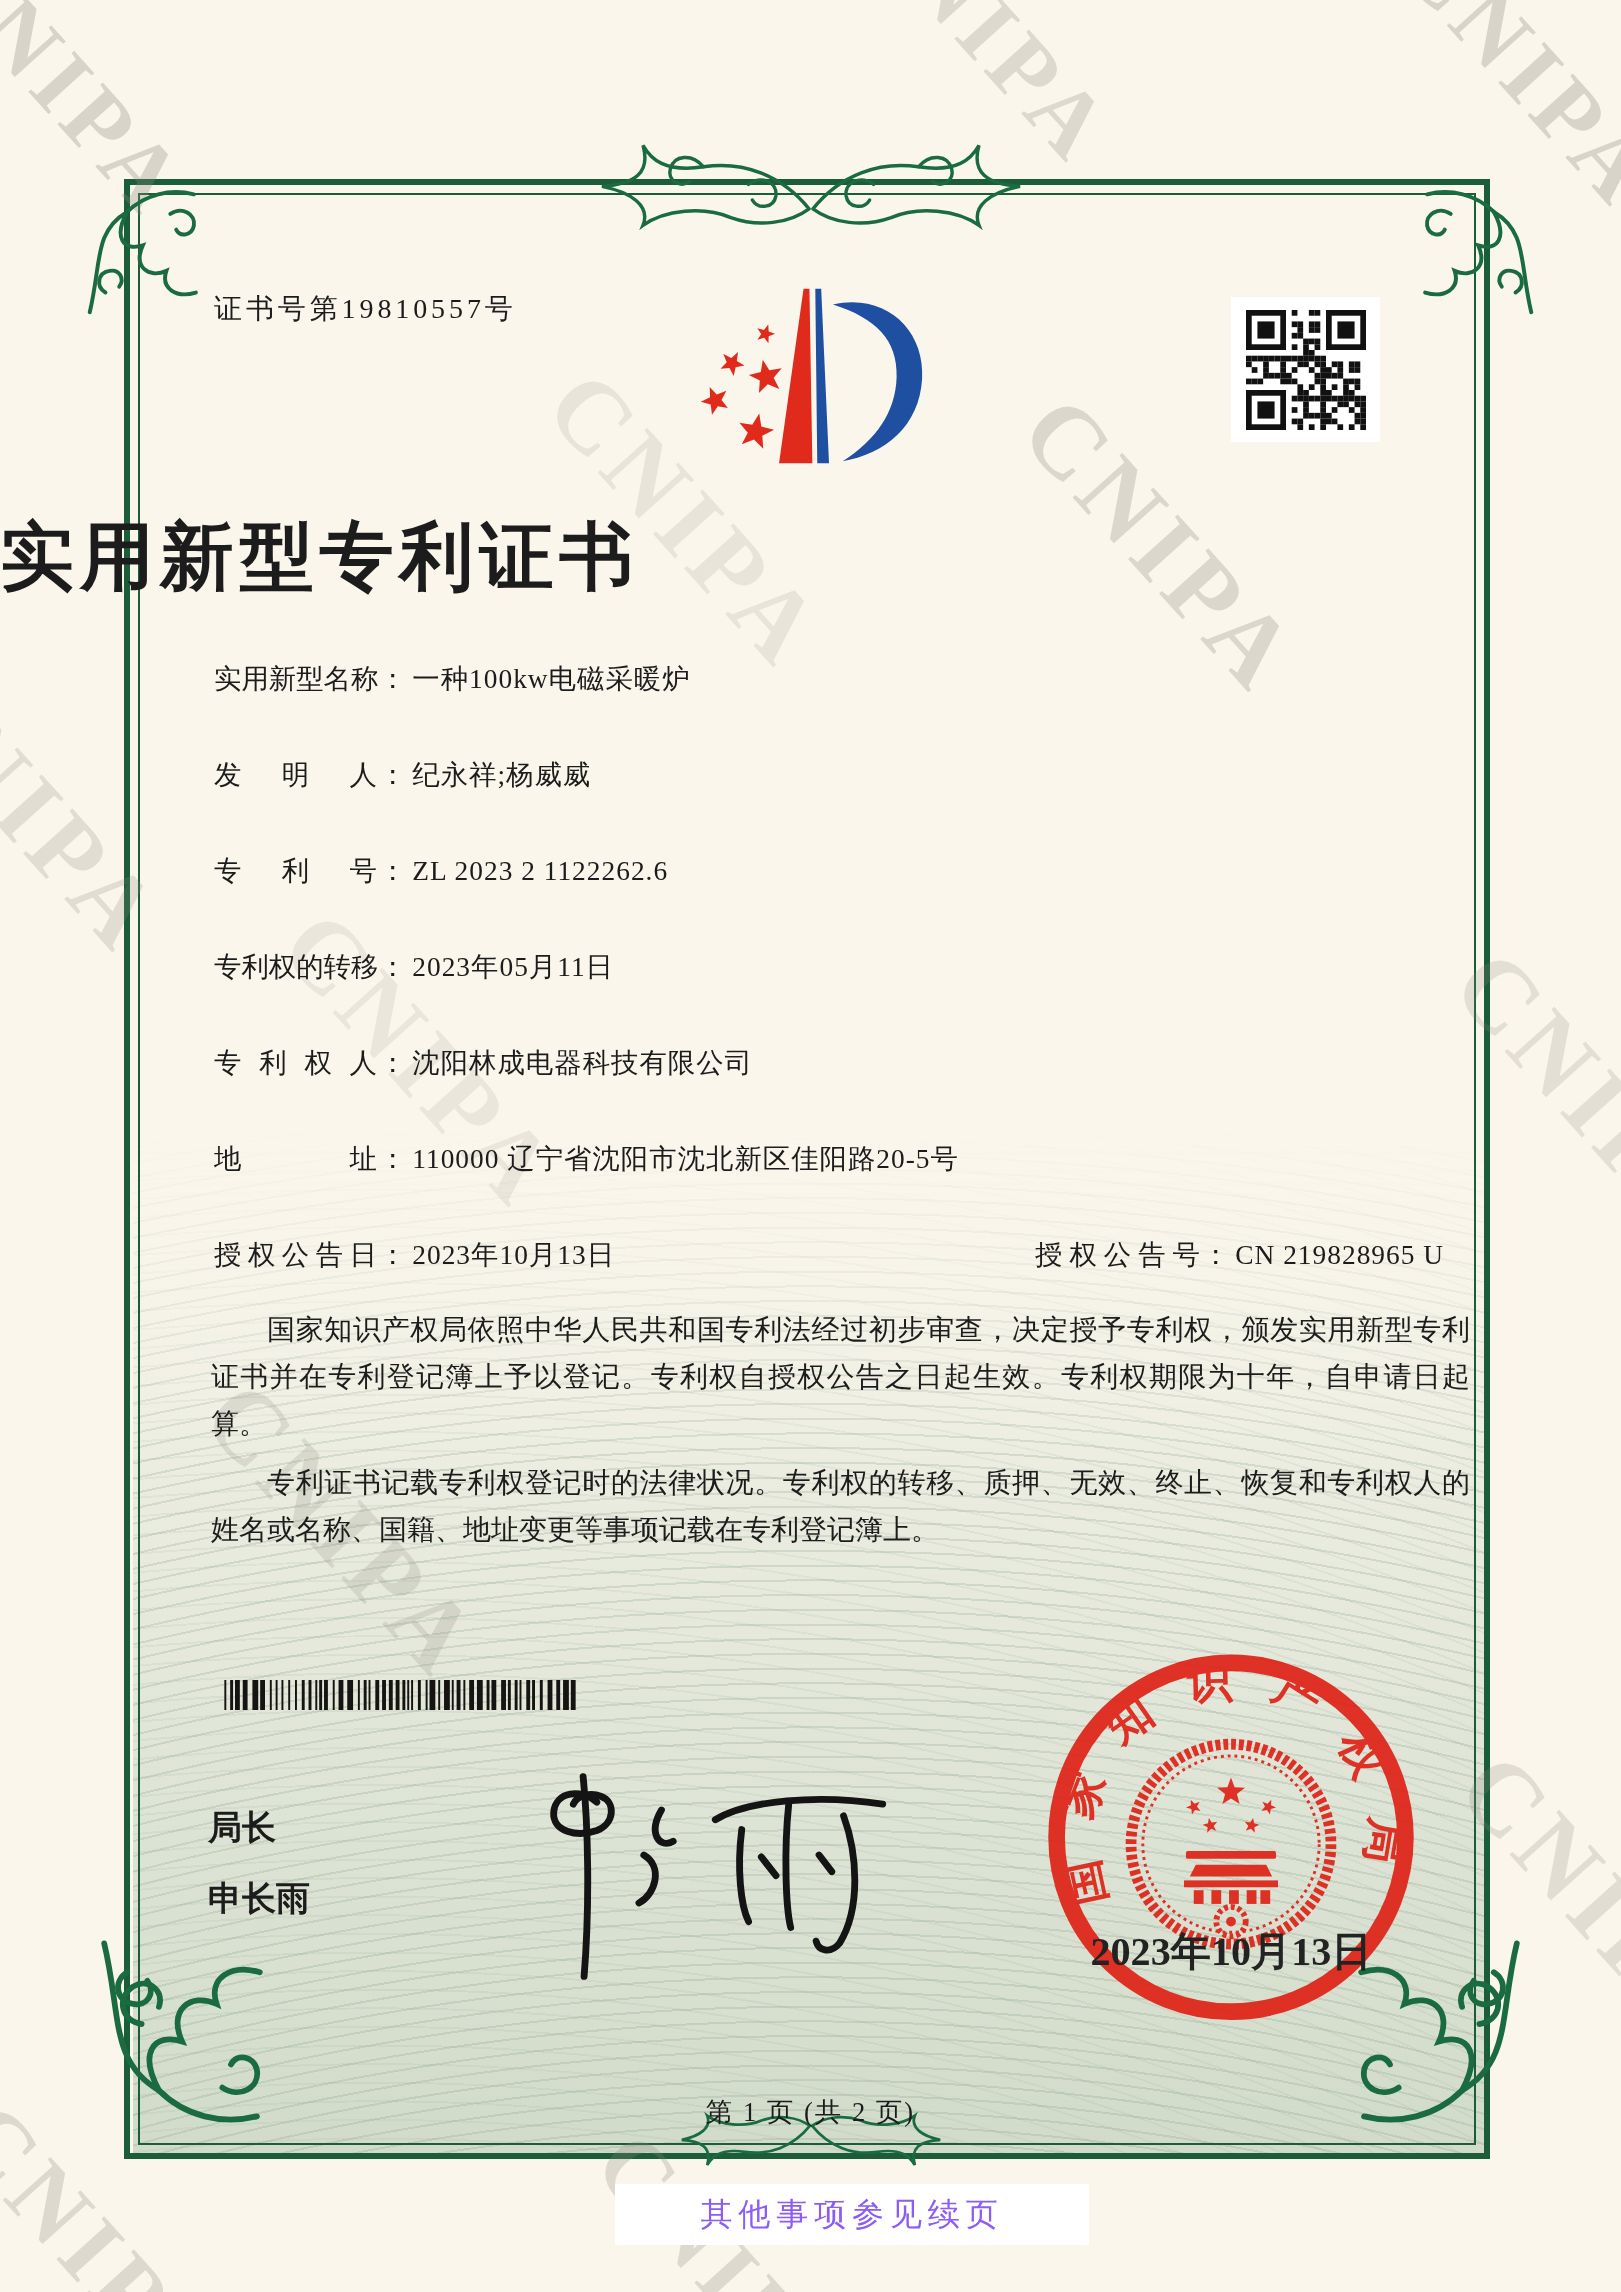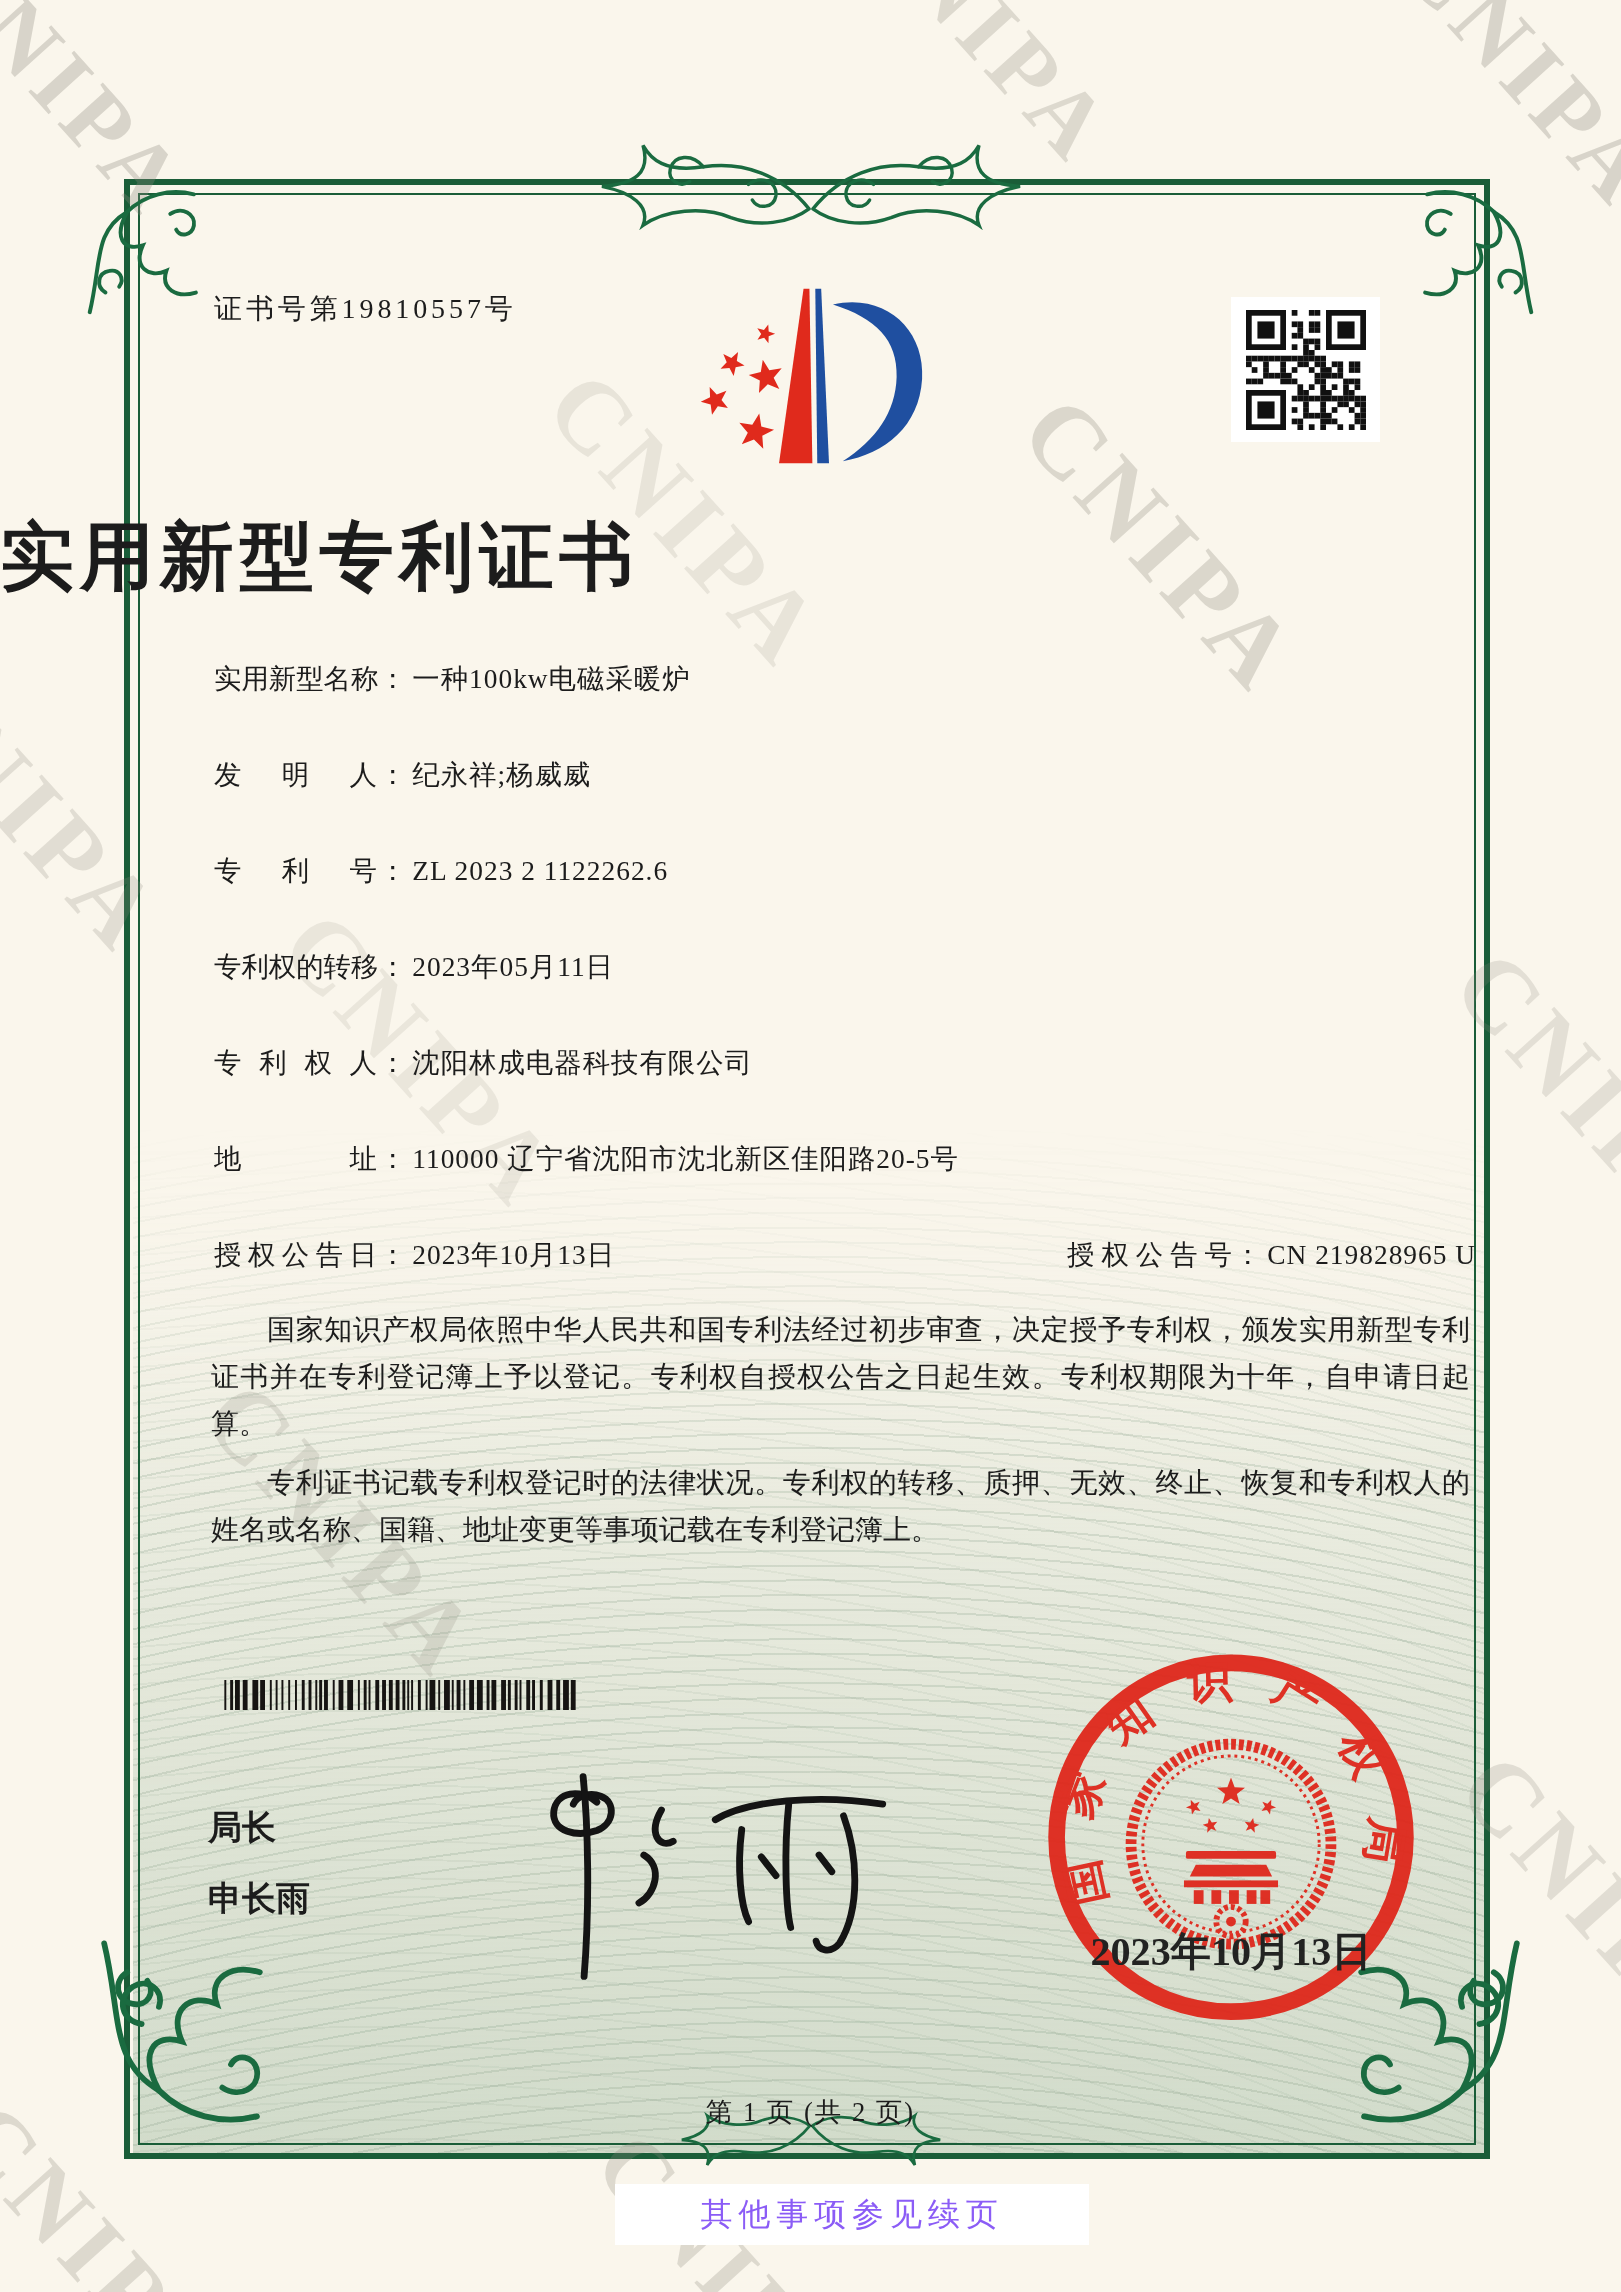--- a/index.html
+++ b/index.html
@@ -34,21 +34,21 @@
           display:flex;align-items:center;justify-content:center;}
 
   .title{position:absolute;left:0;top:508px;width:1621px;text-align:left;z-index:2;
          font-size:74px;font-weight:700;letter-spacing:5.9px;}
 
   
   .field-row{position:absolute;left:214px;z-index:2;font-size:27.4px;white-space:nowrap;}
   .flabel{display:inline-block;width:163px;text-align:justify;text-align-last:justify;vertical-align:top;}
   .fcolon{display:inline-block;margin:0 5.9px 0 2px;}
   .fvalue{display:inline-block;letter-spacing:1px;}
-  .grant-no-group{position:absolute;left:821px;top:0;margin-left:32px;}
+  .grant-no-group{position:absolute;left:821px;top:0;}
   .flabel2{display:inline-block;width:165px;text-align:justify;text-align-last:justify;vertical-align:top;}
 
   
   .paras{position:absolute;left:211px;top:1306px;width:1259px;z-index:2;
          font-size:28px;line-height:47px;text-align:justify;}
   .paras p{margin:0 0 11.8px 0;text-indent:2em;}
 
   
   .barcode{position:absolute;left:222px;top:1680px;z-index:2;}
   .chief-title{position:absolute;left:208px;top:1805px;z-index:2;

